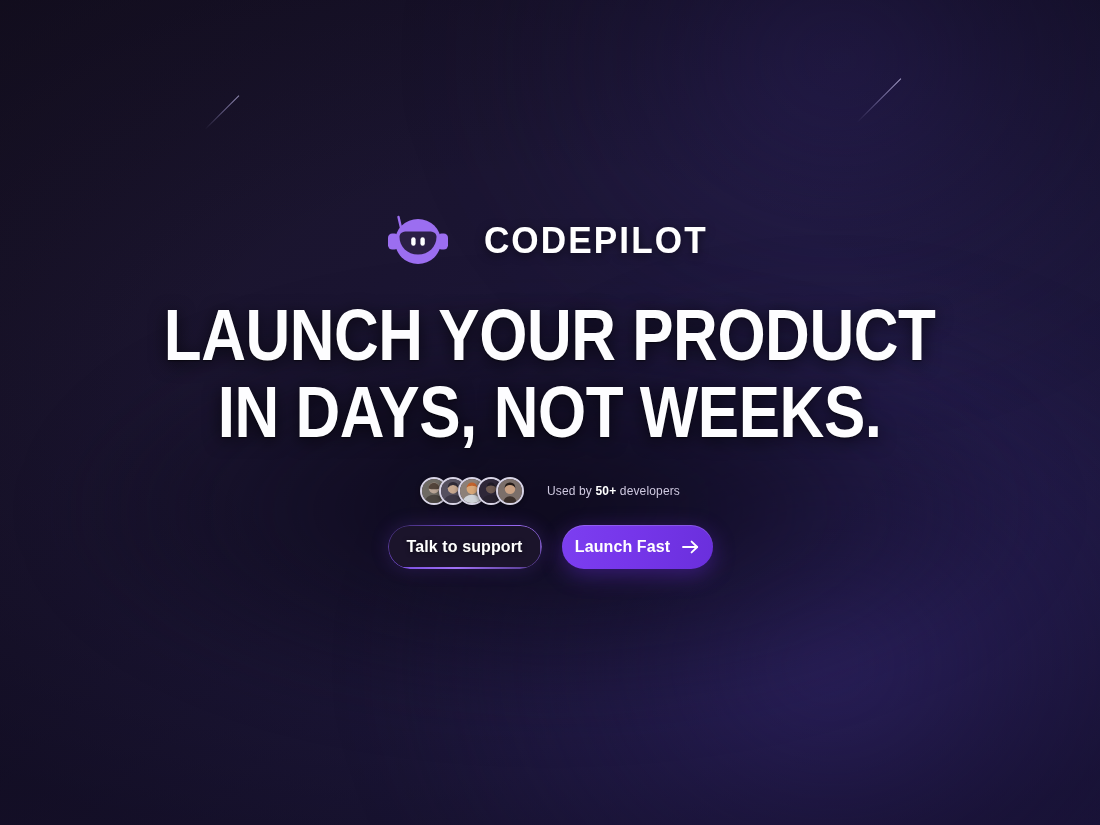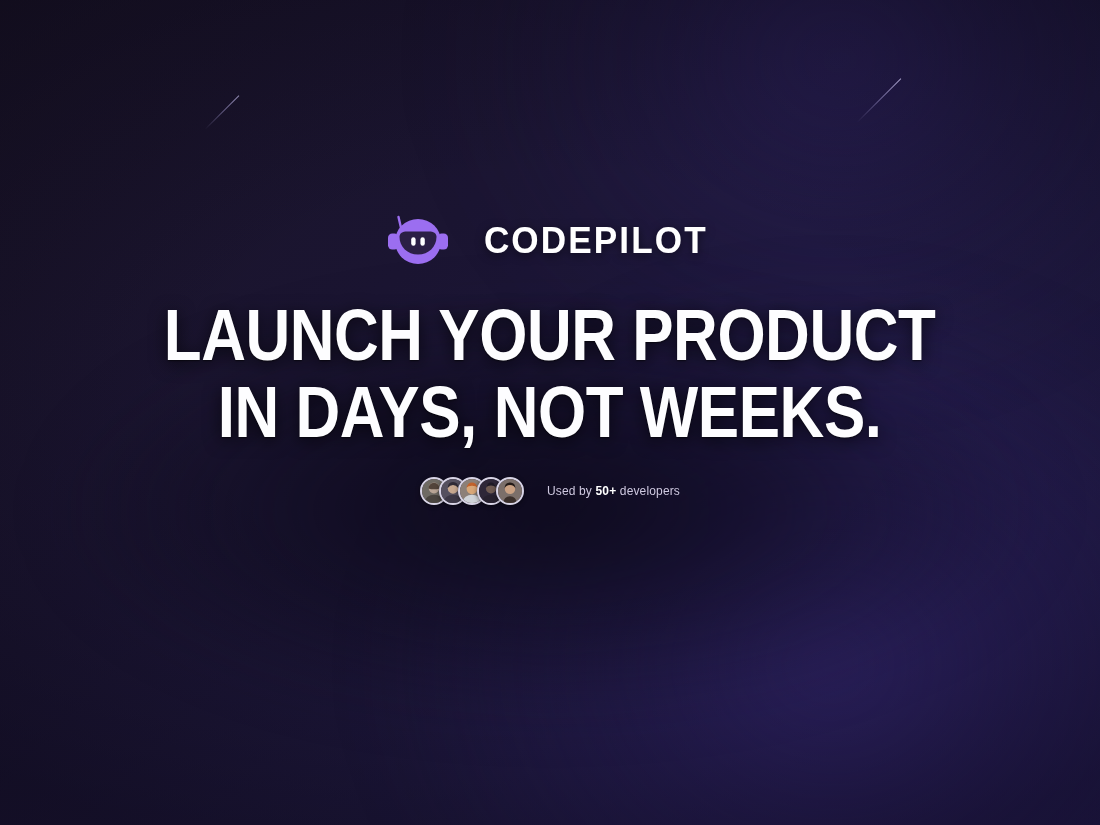--- a/index.html
+++ b/index.html
@@ -310,15 +310,30 @@
         </div>
 
       </div>
       <div class="proof-text">
         <span>Used by</span>
         <b>50+</b>
         <span>developers</span>
       </div>
     </div>
 
+    <div class="cta-row">
+
+      <button class="btn btn-ghost">
+        <span>Talk to support</span>
+      </button>
+
+      <button class="btn btn-primary">
+        <span>Launch Fast</span>
+        <svg class="arrow-icon" width="17" height="14" viewBox="0 0 17 14" fill="none" aria-hidden="true">
+          <path d="M1 7 H15" stroke="#ffffff" stroke-width="1.9" stroke-linecap="round"></path>
+          <path d="M9.6 1.6 L15.2 7 L9.6 12.4" stroke="#ffffff" stroke-width="1.9" stroke-linecap="round" stroke-linejoin="round"></path>
+        </svg>
+      </button>
+
+    </div>
 
   </div>
 </div>
 
 </body></html>

